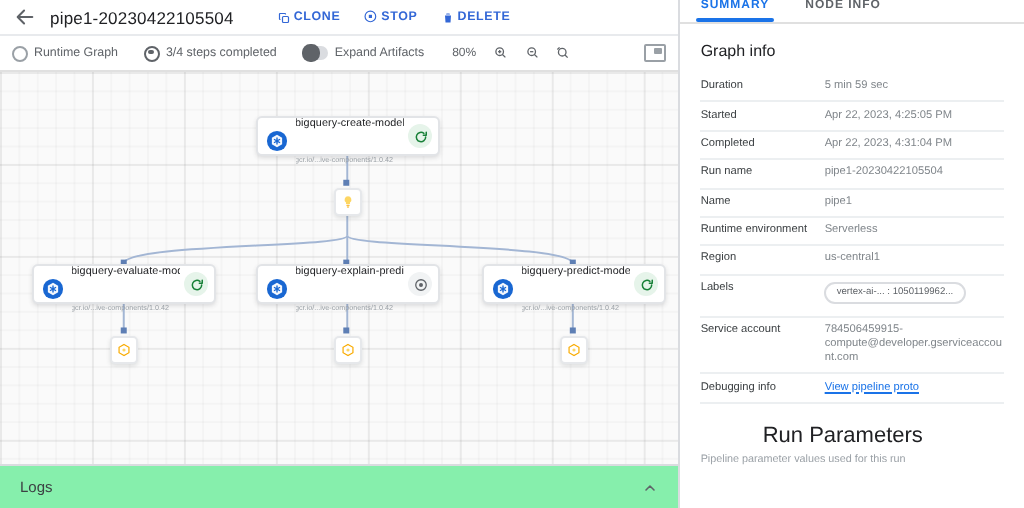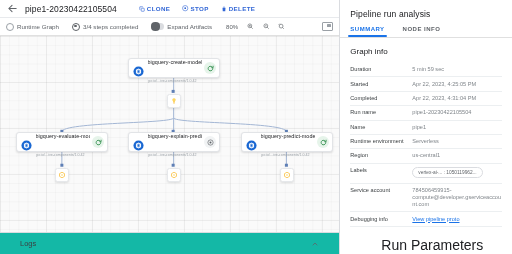--- a/index.html
+++ b/index.html
@@ -73,22 +73,22 @@
   .node .nstat{width:12px;height:12px;border-radius:50%;flex:0 0 auto;margin-left:2px;
         display:flex;align-items:center;justify-content:center;}
   .nstat.ok{background:#e6f4ea;}
   .nstat.run{background:#f1f3f4;}
 
   .art{position:absolute;width:14px;height:14px;background:#fff;border:1px solid #e6e8eb;
        border-radius:2.5px;box-shadow:0 1px 2px rgba(60,64,67,.15);
        display:flex;align-items:center;justify-content:center;cursor:pointer;box-sizing:border-box;}
 
   
-  .logs{height:21px;border-top:1px solid #dadce0;background:#14b8a6;display:flex;align-items:center;
-        padding:0 20px;flex:0 0 auto;}
+  .logs{height:21px;border-top:1px solid #dadce0;background:#86efac;display:flex;align-items:center;
+        padding:0 10px;flex:0 0 auto;}
   .logs-label{font-size:7.5px;color:#3c4043;}
   .logs-exp{margin-left:auto;color:#5f6368;cursor:pointer;display:flex;}
 
   
   .right{width:172px;height:254px;background:#fff;display:flex;flex-direction:column;overflow:hidden;}
   .rp-title{font-size:8.5px;color:#202124;padding:9px 10px 7px 10px;letter-spacing:.1px;}
   .rp-tabs{display:flex;border-bottom:1px solid #e0e0e0;padding:0 10px;gap:18px;}
   .rp-tab{font-size:6px;letter-spacing:.5px;font-weight:bold;color:#5f6368;padding:0 0 5px 0;
           cursor:pointer;white-space:nowrap;position:relative;}
   .rp-tab.active{color:#1a73e8;}
@@ -96,21 +96,21 @@
           background:#1a73e8;border-radius:1px;}
   .rp-body{flex:1 1 auto;overflow:hidden;padding:0 10px;}
   .sec-title{font-size:8px;color:#202124;margin:9px 0 7px 0;}
   .kv{display:flex;border-bottom:1px solid #eceff1;padding:3.2px 0;align-items:flex-start;}
   .kv .k{width:62px;flex:0 0 62px;font-size:5.6px;color:#3c4043;line-height:7px;}
   .kv .v{flex:1 1 auto;font-size:5.6px;color:#80868b;line-height:7px;word-break:break-word;}
   .kv .v.link{color:#1a73e8;text-decoration:underline;cursor:pointer;}
   .chip{display:inline-block;border:1px solid #dadce0;border-radius:7px;padding:1px 5px;
         font-size:4.8px;color:#5f6368;white-space:nowrap;max-width:100%;overflow:hidden;
         text-overflow:ellipsis;}
-  .sec-title2{font-size:14px;color:#202124;margin:10px 0 3px 0;padding-left:31px;}
+  .sec-title2{font-size:11px;color:#202124;margin:10px 0 3px 0;padding-left:31px;}
   .sec-sub{font-size:5.4px;color:#9aa0a6;margin-bottom:6px;}
 </style>
 </head>
 <body>
 
 <div class="app">
 
   <div class="left">
 
     <div class="hdr">
@@ -332,21 +332,20 @@
       <span class="logs-label">Logs</span>
       <span class="logs-exp">
         <svg width="8" height="8" viewBox="0 0 24 24" fill="none" stroke="#5f6368" stroke-width="2.4" stroke-linecap="round" stroke-linejoin="round">
           <polyline points="6 15 12 9 18 15"></polyline>
         </svg>
       </span>
     </div>
   </div>
 
   <div class="right">
-    <div class="rp-title">Pipeline run analysis</div>
 
     <div class="rp-tabs">
       <div class="rp-tab active">SUMMARY</div>
       <div class="rp-tab">NODE INFO</div>
     </div>
 
     <div class="rp-body">
       <div class="sec-title">Graph info</div>
 
       <div class="kv">

